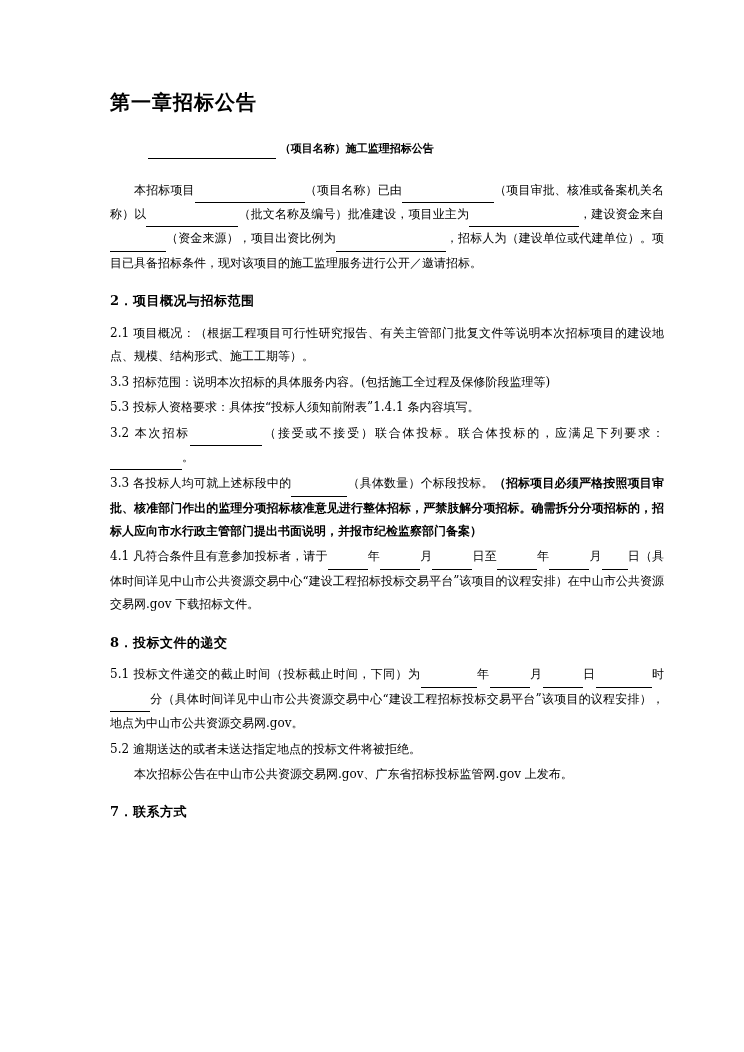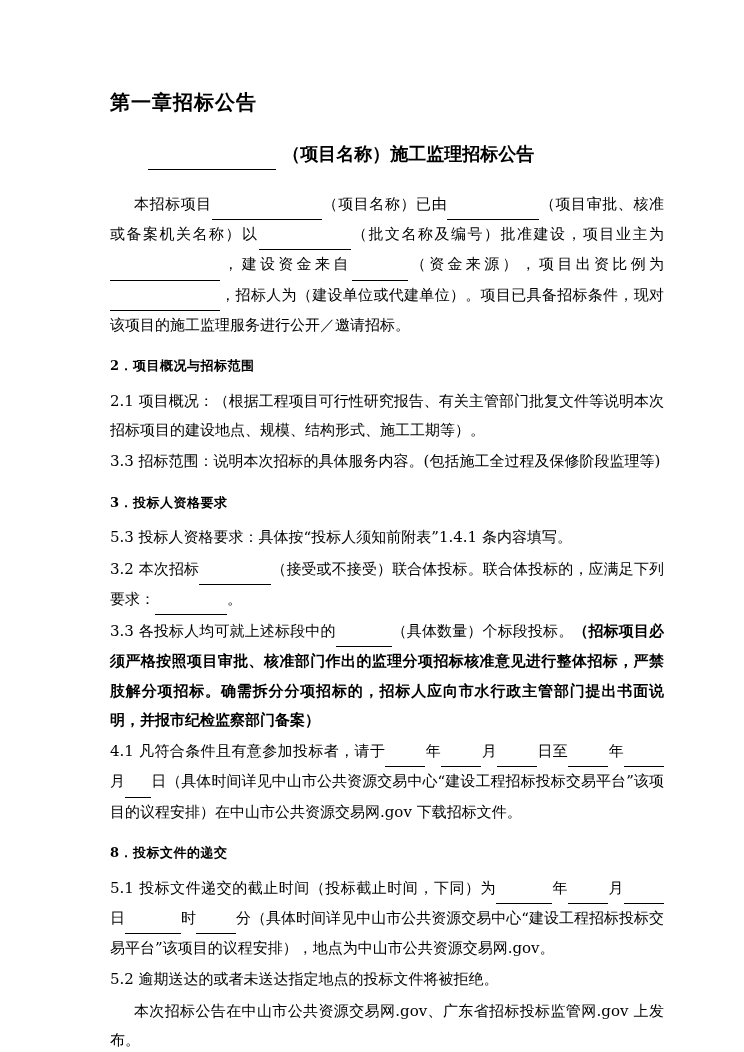--- a/index.html
+++ b/index.html
@@ -25,40 +25,40 @@
     padding: 88px 78px 40px 110px;
   }
   .doc-title {
     font-size: 20px;
     font-weight: bold;
     letter-spacing: 1px;
     margin: 0 0 24px 0;
     line-height: 1.4;
   }
   .sub-title {
-    font-size: 18px;
+    font-size: 11px;
     font-weight: bold;
     margin: 0 0 20px 0;
     padding-left: 38px;
     line-height: 1.6;
   }
   .blank-ul {
     display: inline-block;
     border-bottom: 1px solid #000;
     vertical-align: baseline;
   }
   h2.sec {
     font-size: 13px;
     font-weight: bold;
     margin: 16px 0 10px 0;
     line-height: 1.6;
     letter-spacing: 0.5px;
   }
   p.para {
-    font-size: 15px;
+    font-size: 12px;
     line-height: 1.95;
     margin: 0 2px 2px 0;
     text-align: justify;
     text-justify: inter-ideograph;
   }
   p.indent {
     text-indent: 24px;
   }
   .bold {
     font-weight: bold;
@@ -84,21 +84,20 @@
   </div>
 
   <p class="para indent">
     本招标项目<span class="blank-ul u-xl">&nbsp;</span>（项目名称）已由<span class="blank-ul u-l">&nbsp;</span>（项目审批、核准或备案机关名称）以<span class="blank-ul u-l">&nbsp;</span>（批文名称及编号）批准建设，项目业主为<span class="blank-ul u-xl">&nbsp;</span>，建设资金来自<span class="blank-ul u-s">&nbsp;</span>（资金来源），项目出资比例为<span class="blank-ul u-xl">&nbsp;</span>，招标人为（建设单位或代建单位）。项目已具备招标条件，现对该项目的施工监理服务进行公开／邀请招标。
   </p>
 
   <h2 class="sec">2．项目概况与招标范围</h2>
   <p class="para">2.1 项目概况：（根据工程项目可行性研究报告、有关主管部门批复文件等说明本次招标项目的建设地点、规模、结构形式、施工工期等）。</p>
   <p class="para">3.3 招标范围：说明本次招标的具体服务内容。(包括施工全过程及保修阶段监理等)</p>
 
-  <h2 class="sec">3．投标人资格要求</h2>
   <p class="para">5.3 投标人资格要求：具体按“投标人须知前附表”1.4.1 条内容填写。</p>
   <p class="para">
     3.2 本次招标<span class="blank-ul u-m">&nbsp;</span>（接受或不接受）联合体投标。联合体投标的，应满足下列要求：<span class="blank-ul u-m">&nbsp;</span>。
   </p>
   <p class="para">
     3.3 各投标人均可就上述标段中的<span class="blank-ul u-s">&nbsp;</span>（具体数量）个标段投标。<span class="bold">（招标项目必须严格按照项目审批、核准部门作出的监理分项招标核准意见进行整体招标，严禁肢解分项招标。确需拆分分项招标的，招标人应向市水行政主管部门提出书面说明，并报市纪检监察部门备案）</span>
   </p>
 
   <p class="para">
     4.1 凡符合条件且有意参加投标者，请于<span class="blank-ul u-xs">&nbsp;</span>年<span class="blank-ul u-xs">&nbsp;</span>月<span class="blank-ul u-xs">&nbsp;</span>日至<span class="blank-ul u-xs">&nbsp;</span>年<span class="blank-ul u-xs">&nbsp;</span>月<span class="blank-ul u-xxs">&nbsp;</span>日（具体时间详见中山市公共资源交易中心“建设工程招标投标交易平台”该项目的议程安排）在中山市公共资源交易网.gov 下载招标文件。

